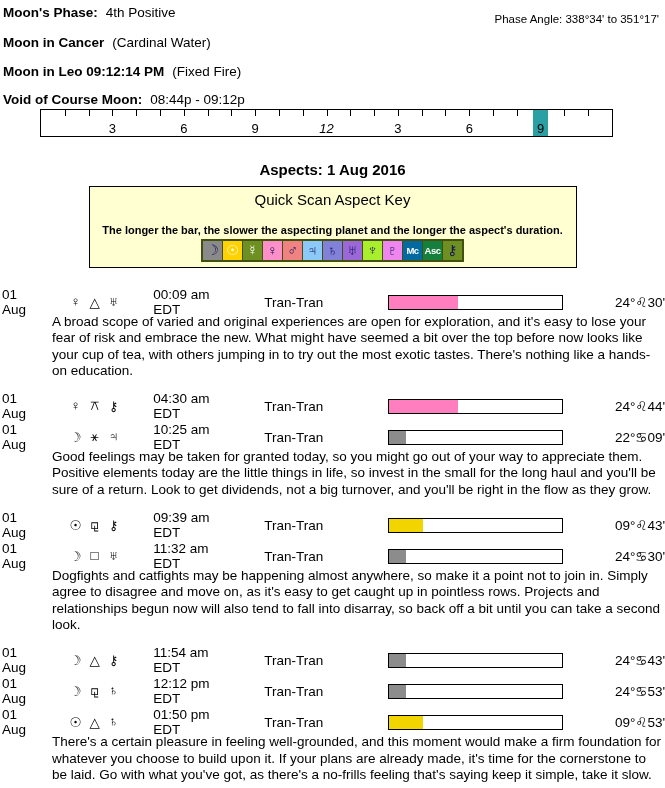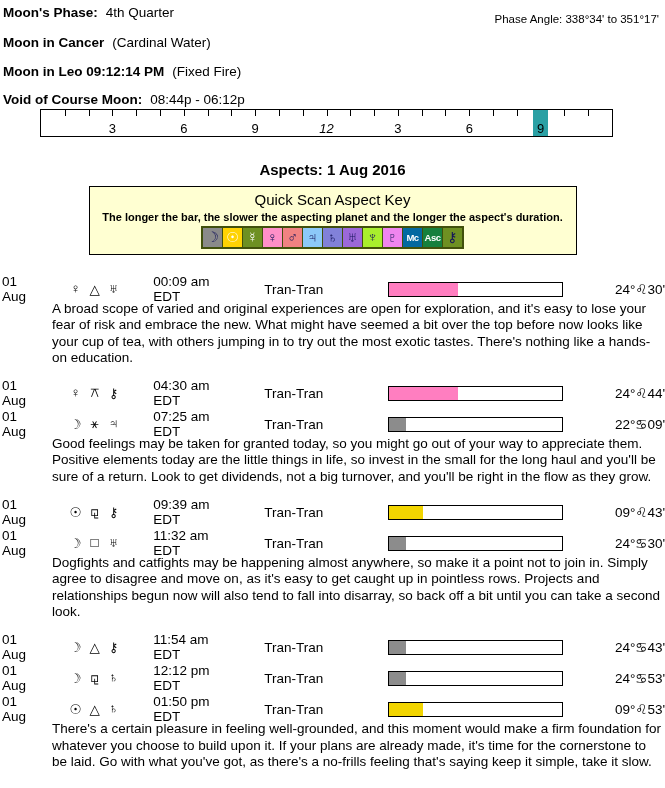--- a/index.html
+++ b/index.html
@@ -21,21 +21,21 @@
   #ruler{position:relative;margin:2px 0 0 40px;width:571px;height:26px;border:1px solid #000;background:#fff;}
   .tick{position:absolute;top:0;width:1px;height:6px;background:#000;}
   .rnum{position:absolute;bottom:0px;transform:translateX(-50%);font-size:13px;line-height:14px;z-index:2;}
   #voc-hl{position:absolute;top:0;bottom:0;z-index:1;}
 
   #aspects-title{margin-top:24px;text-align:center;font-weight:bold;font-size:15px;}
 
   
   #keybox{margin:8px auto 0;width:486px;background:#FFFFD2;border:1px solid #000;text-align:center;padding:4px 0 5px;}
   #key-title{font-size:15px;}
-  #key-sub{font-size:11px;font-weight:bold;margin-top:3px;}
+  #key-sub{font-size:11px;font-weight:bold;margin-top:16px;}
   #key-strip{display:inline-flex;margin-top:3px;border:2px solid #41500c;vertical-align:top;}
   .key-cell{width:19px;height:19px;line-height:19px;font-size:14px;text-align:center;border-left:1px solid #41500c;overflow:hidden;}
   .key-cell:first-child{border-left:none;}
   .key-cell.txt{font-size:9.5px;font-weight:bold;letter-spacing:-0.5px;}
 
   
   #aspects{margin-top:24px;}
   .aspect-item{}
   .aspect-row{display:flex;align-items:center;height:20px;font-size:13.5px;padding-left:2px;gap:30px;}
   .col-date{width:43px;}
@@ -45,34 +45,34 @@
   .col-type{width:118px;}
   .bar{width:173px;height:13px;border:1px solid #000;background:#fff;position:relative;flex:none;}
   .bar-fill{position:absolute;left:0;top:0;bottom:0;}
   .col-pos{margin-left:22px;white-space:nowrap;}
   .desc{margin:2px 4px 0 52px;width:609px;font-size:13.5px;line-height:16.3px;}
 </style>
 </head>
 <body>
 
 <div id="line1" class="hline">
-  <b>Moon's Phase:</b><span class="sp"></span><span class="val">4th Quarter</span>
+  <b>Moon's Phase:</b><span class="sp"></span><span class="val">4th Positive</span>
   <span id="phase-angle">Phase Angle:  338°34' to 351°17'</span>
 </div>
 
 <div id="line2" class="hline">
   <b>Moon in Cancer</b><span class="sp"></span><span class="val">(Cardinal Water)</span>
 </div>
 
 <div id="line3" class="hline">
   <b>Moon in Leo 09:12:14 PM</b><span class="sp"></span><span class="val">(Fixed Fire)</span>
 </div>
 
 <div id="line4" class="hline">
-  <b>Void of Course Moon:</b><span class="sp"></span><span class="val">08:44p -  06:12p</span>
+  <b>Void of Course Moon:</b><span class="sp"></span><span class="val">08:44p -  09:12p</span>
 </div>
 
 <div id="ruler">
     <div id="voc-hl" style="left: 492.131px; width: 14.9887px; background: rgb(42, 160, 164);"></div>
     <div class="tick" style="left: 23.7917px;"></div>
     <div class="tick" style="left: 47.5833px;"></div>
     <div class="tick" style="left: 71.375px;"></div>
     <div class="tick" style="left: 95.1667px;"></div>
     <div class="tick" style="left: 118.958px;"></div>
     <div class="tick" style="left: 142.75px;"></div>
@@ -159,21 +159,21 @@
       </div>
     </div>
     <div class="aspect-item" style="margin-top: 11px;">
       <div class="aspect-row">
         <span class="col-date">01 Aug</span>
         <span class="col-glyphs">
           <span class="g">☽</span>
           <span class="g">⚹</span>
           <span class="g">♃</span>
         </span>
-        <span class="col-time">07:25 am EDT</span>
+        <span class="col-time">10:25 am EDT</span>
         <span class="col-type">Tran-Tran</span>
         <span class="bar">
           <span class="bar-fill" style="width: 10%; background: rgb(140, 140, 140);"></span>
         </span>
         <span class="col-pos">22°♋09'</span>
       </div>
       <div class="desc">Good feelings may be taken for granted today, so you might go out of your way to appreciate them. Positive elements today are the little things in life, so invest in the small for the long haul and you'll be sure of a return. Look to get dividends, not a big turnover, and you'll be right in the flow as they grow.</div>
     </div>
     <div class="aspect-item" style="margin-top: 17px;">
       <div class="aspect-row">

